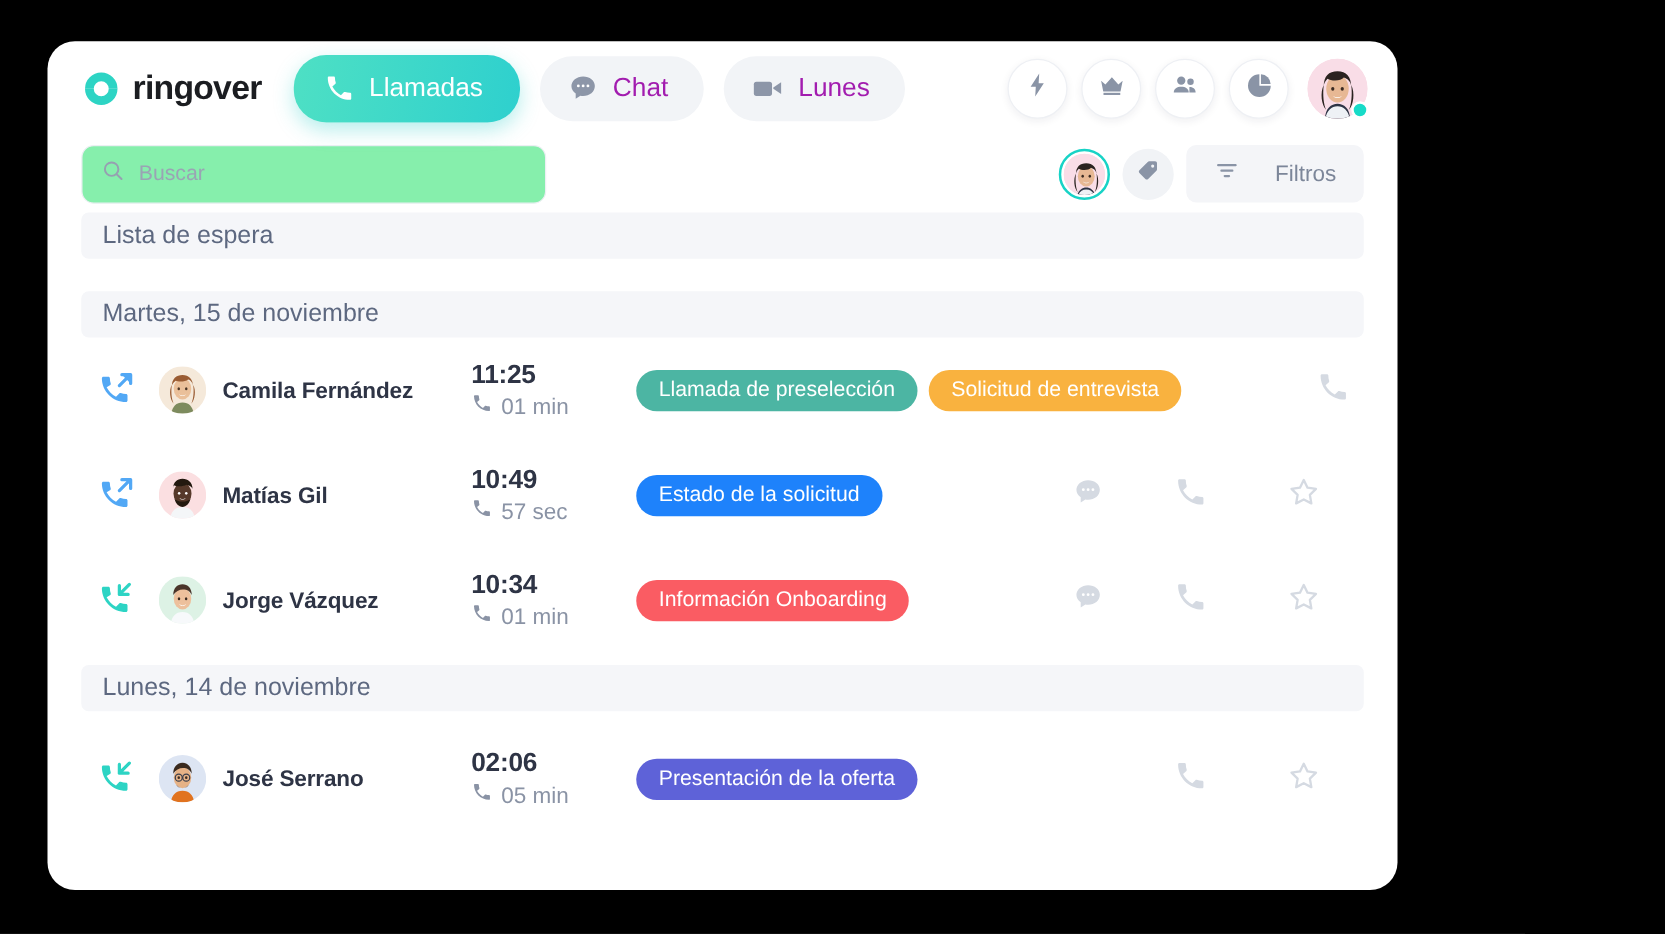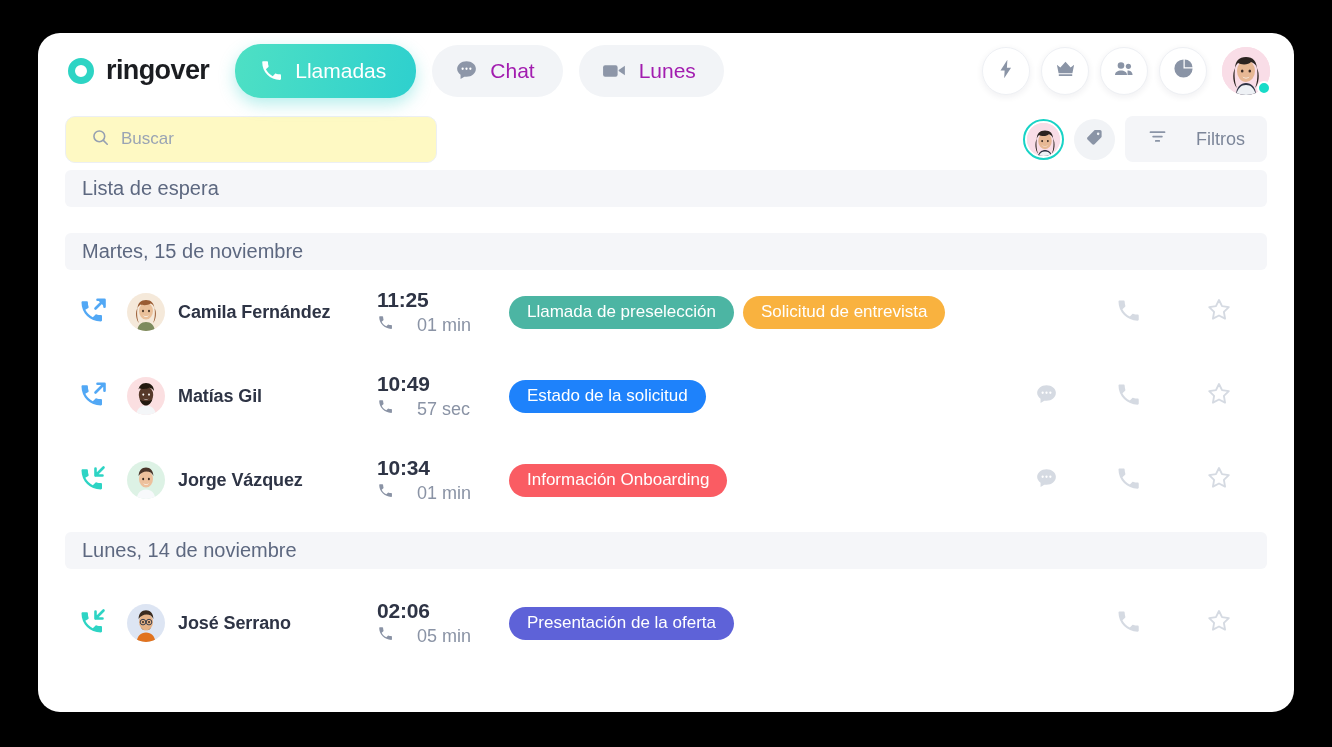--- a/index.html
+++ b/index.html
@@ -5,21 +5,21 @@
   * { box-sizing: border-box; margin: 0; padding: 0; }
   html, body {
     width: 1332px; height: 747px;
     background: #000000;
     font-family: "Liberation Sans", sans-serif;
     overflow: hidden;
   }
   .app-card {
     position: absolute;
     left: 38px; top: 33px;
-    width: 1256px; height: 679px;
+    width: 1080px; height: 679px;
     background: #ffffff;
     border-radius: 22px;
     overflow: hidden;
   }
 
   
   .header {
     height: 75px;
     display: flex;
     align-items: center;
@@ -77,25 +77,25 @@
   }
 
   
   .subbar {
     display: flex; align-items: center;
     padding: 0 27px;
     height: 62px;
   }
   .search {
     width: 372px; height: 47px;
-    background: #fef9c3;
+    background: #86efac;
     border: 1px solid #eceff3;
     border-radius: 10px;
     display: flex; align-items: center;
-    padding: 0 25px; gap: 11px;
+    padding: 0 15px; gap: 11px;
     cursor: text;
   }
   .search input {
     border: none; outline: none; background: transparent;
     font-family: "Liberation Sans", sans-serif;
     font-size: 17px; color: #6b7689; width: 100%;
   }
   .search input::placeholder { color: #9aa4b4; }
 
   .subbar-right { margin-left: auto; display: flex; align-items: center; gap: 10px; }
@@ -140,21 +140,21 @@
     display: flex; align-items: center;
     height: 84px;
     cursor: pointer;
   }
   .col-dir { width: 62px; display: flex; align-items: center; justify-content: flex-start; padding-left: 13px; flex: none; }
   .col-contact { width: 250px; display: flex; align-items: center; gap: 13px; flex: none; }
   .row-avatar { width: 38px; height: 38px; border-radius: 50%; overflow: hidden; flex: none; }
   .contact-name { font-size: 18px; color: #2e3445; font-weight: bold; letter-spacing: -0.1px; }
   .col-time { width: 132px; flex: none; }
   .time-main { font-size: 21px; color: #2e3445; font-weight: bold; line-height: 1.15; letter-spacing: -0.2px;}
-  .time-sub { display: flex; align-items: center; gap: 23px; font-size: 18px; color: #8a93a5; margin-top: 2px; }
+  .time-sub { display: flex; align-items: center; gap: 7px; font-size: 18px; color: #8a93a5; margin-top: 2px; }
   .col-tags { flex: 1; display: flex; align-items: center; gap: 9px; }
   .tag {
     height: 33px; border-radius: 17px;
     display: flex; align-items: center;
     padding: 0 18px;
     color: #ffffff; font-size: 17px; white-space: nowrap;
   }
   .col-chat { width: 78px; display: flex; align-items: center; justify-content: center; flex: none; }
   .col-call { width: 86px; display: flex; align-items: center; justify-content: center; flex: none; }
   .col-star { width: 96px; display: flex; align-items: center; justify-content: center; flex: none; }

